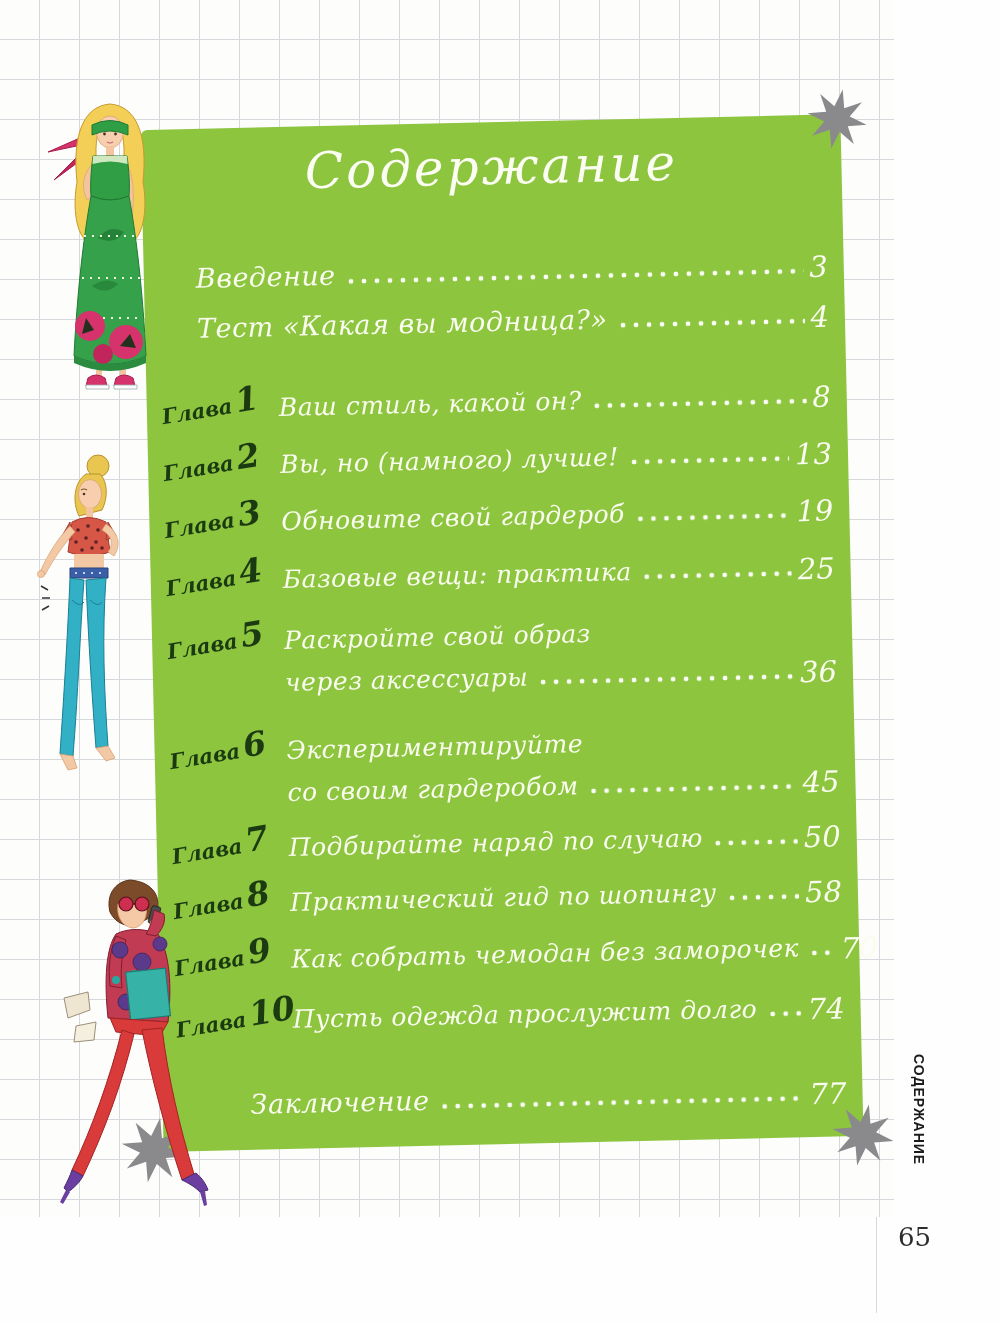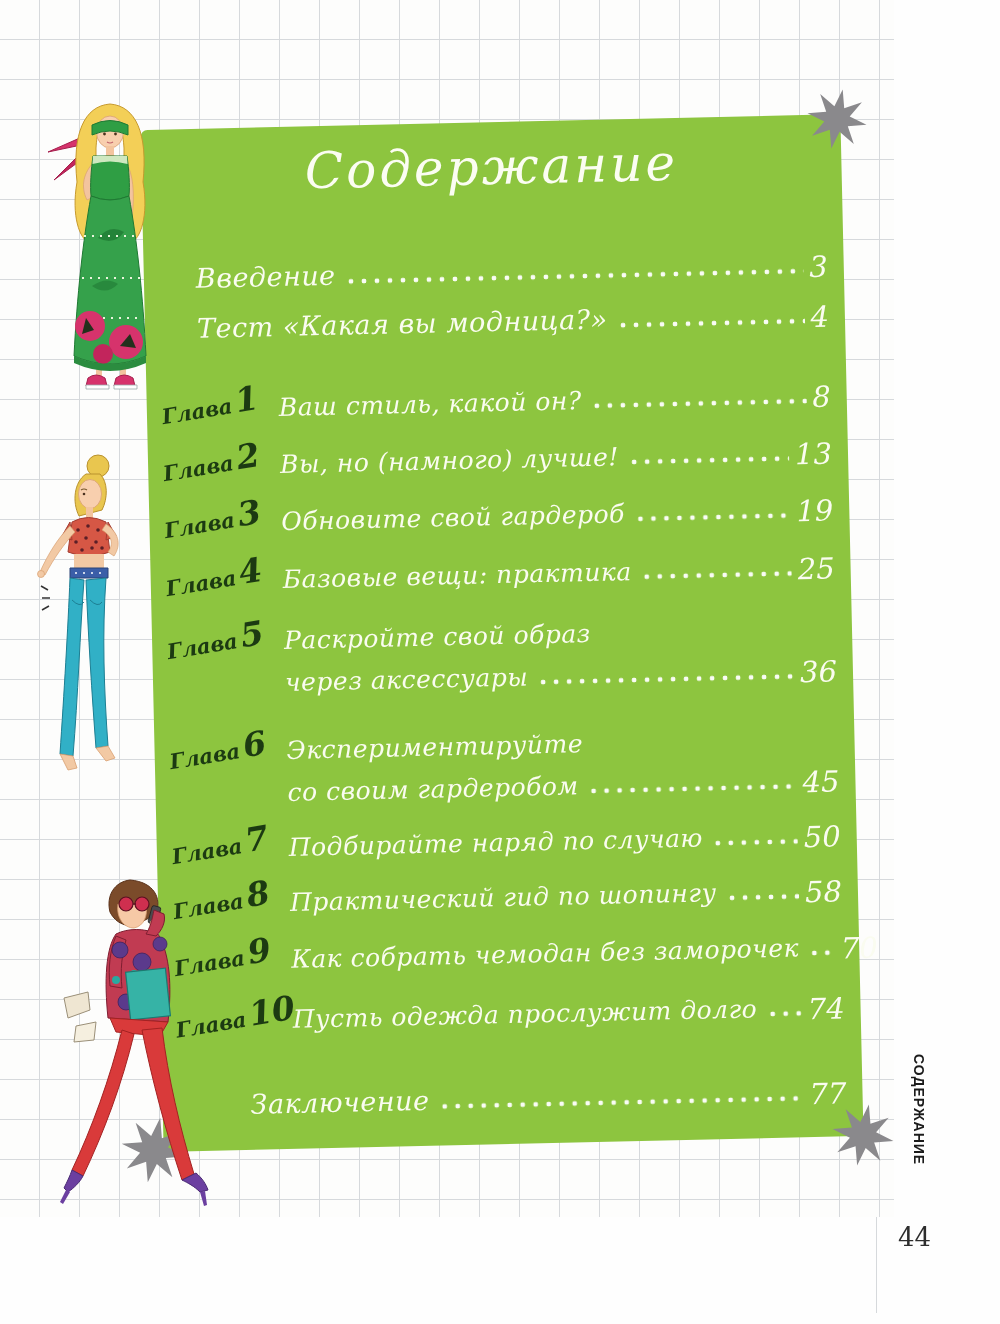--- a/index.html
+++ b/index.html
@@ -316,14 +316,14 @@
     <path d="M112,160 C122,210 136,262 152,310 L164,304 C150,258 138,208 132,158 Z" fill="#d93a3a" stroke="#a32222" stroke-width="1"></path>
     <path d="M152,310 L166,303 C172,308 176,314 178,320 L170,322 C164,316 158,313 152,310 Z" fill="#6b3fa0" stroke="#4a2a73" stroke-width="1"></path>
     <path d="M170,322 l4,14 3,-1 -2,-14 Z" fill="#6b3fa0"></path>
     <path d="M42,300 L53,306 C50,312 44,318 38,322 L34,318 C37,312 40,306 42,300 Z" fill="#6b3fa0" stroke="#4a2a73" stroke-width="1"></path>
     <path d="M36,320 l-6,12 3,2 7,-12 Z" fill="#6b3fa0"></path>
   </svg>
 
   <div class="side-tab">
     <span>СОДЕРЖАНИЕ</span>
   </div>
-  <div class="folio">44</div>
+  <div class="folio">65</div>
 </div>
 
 </body></html>

